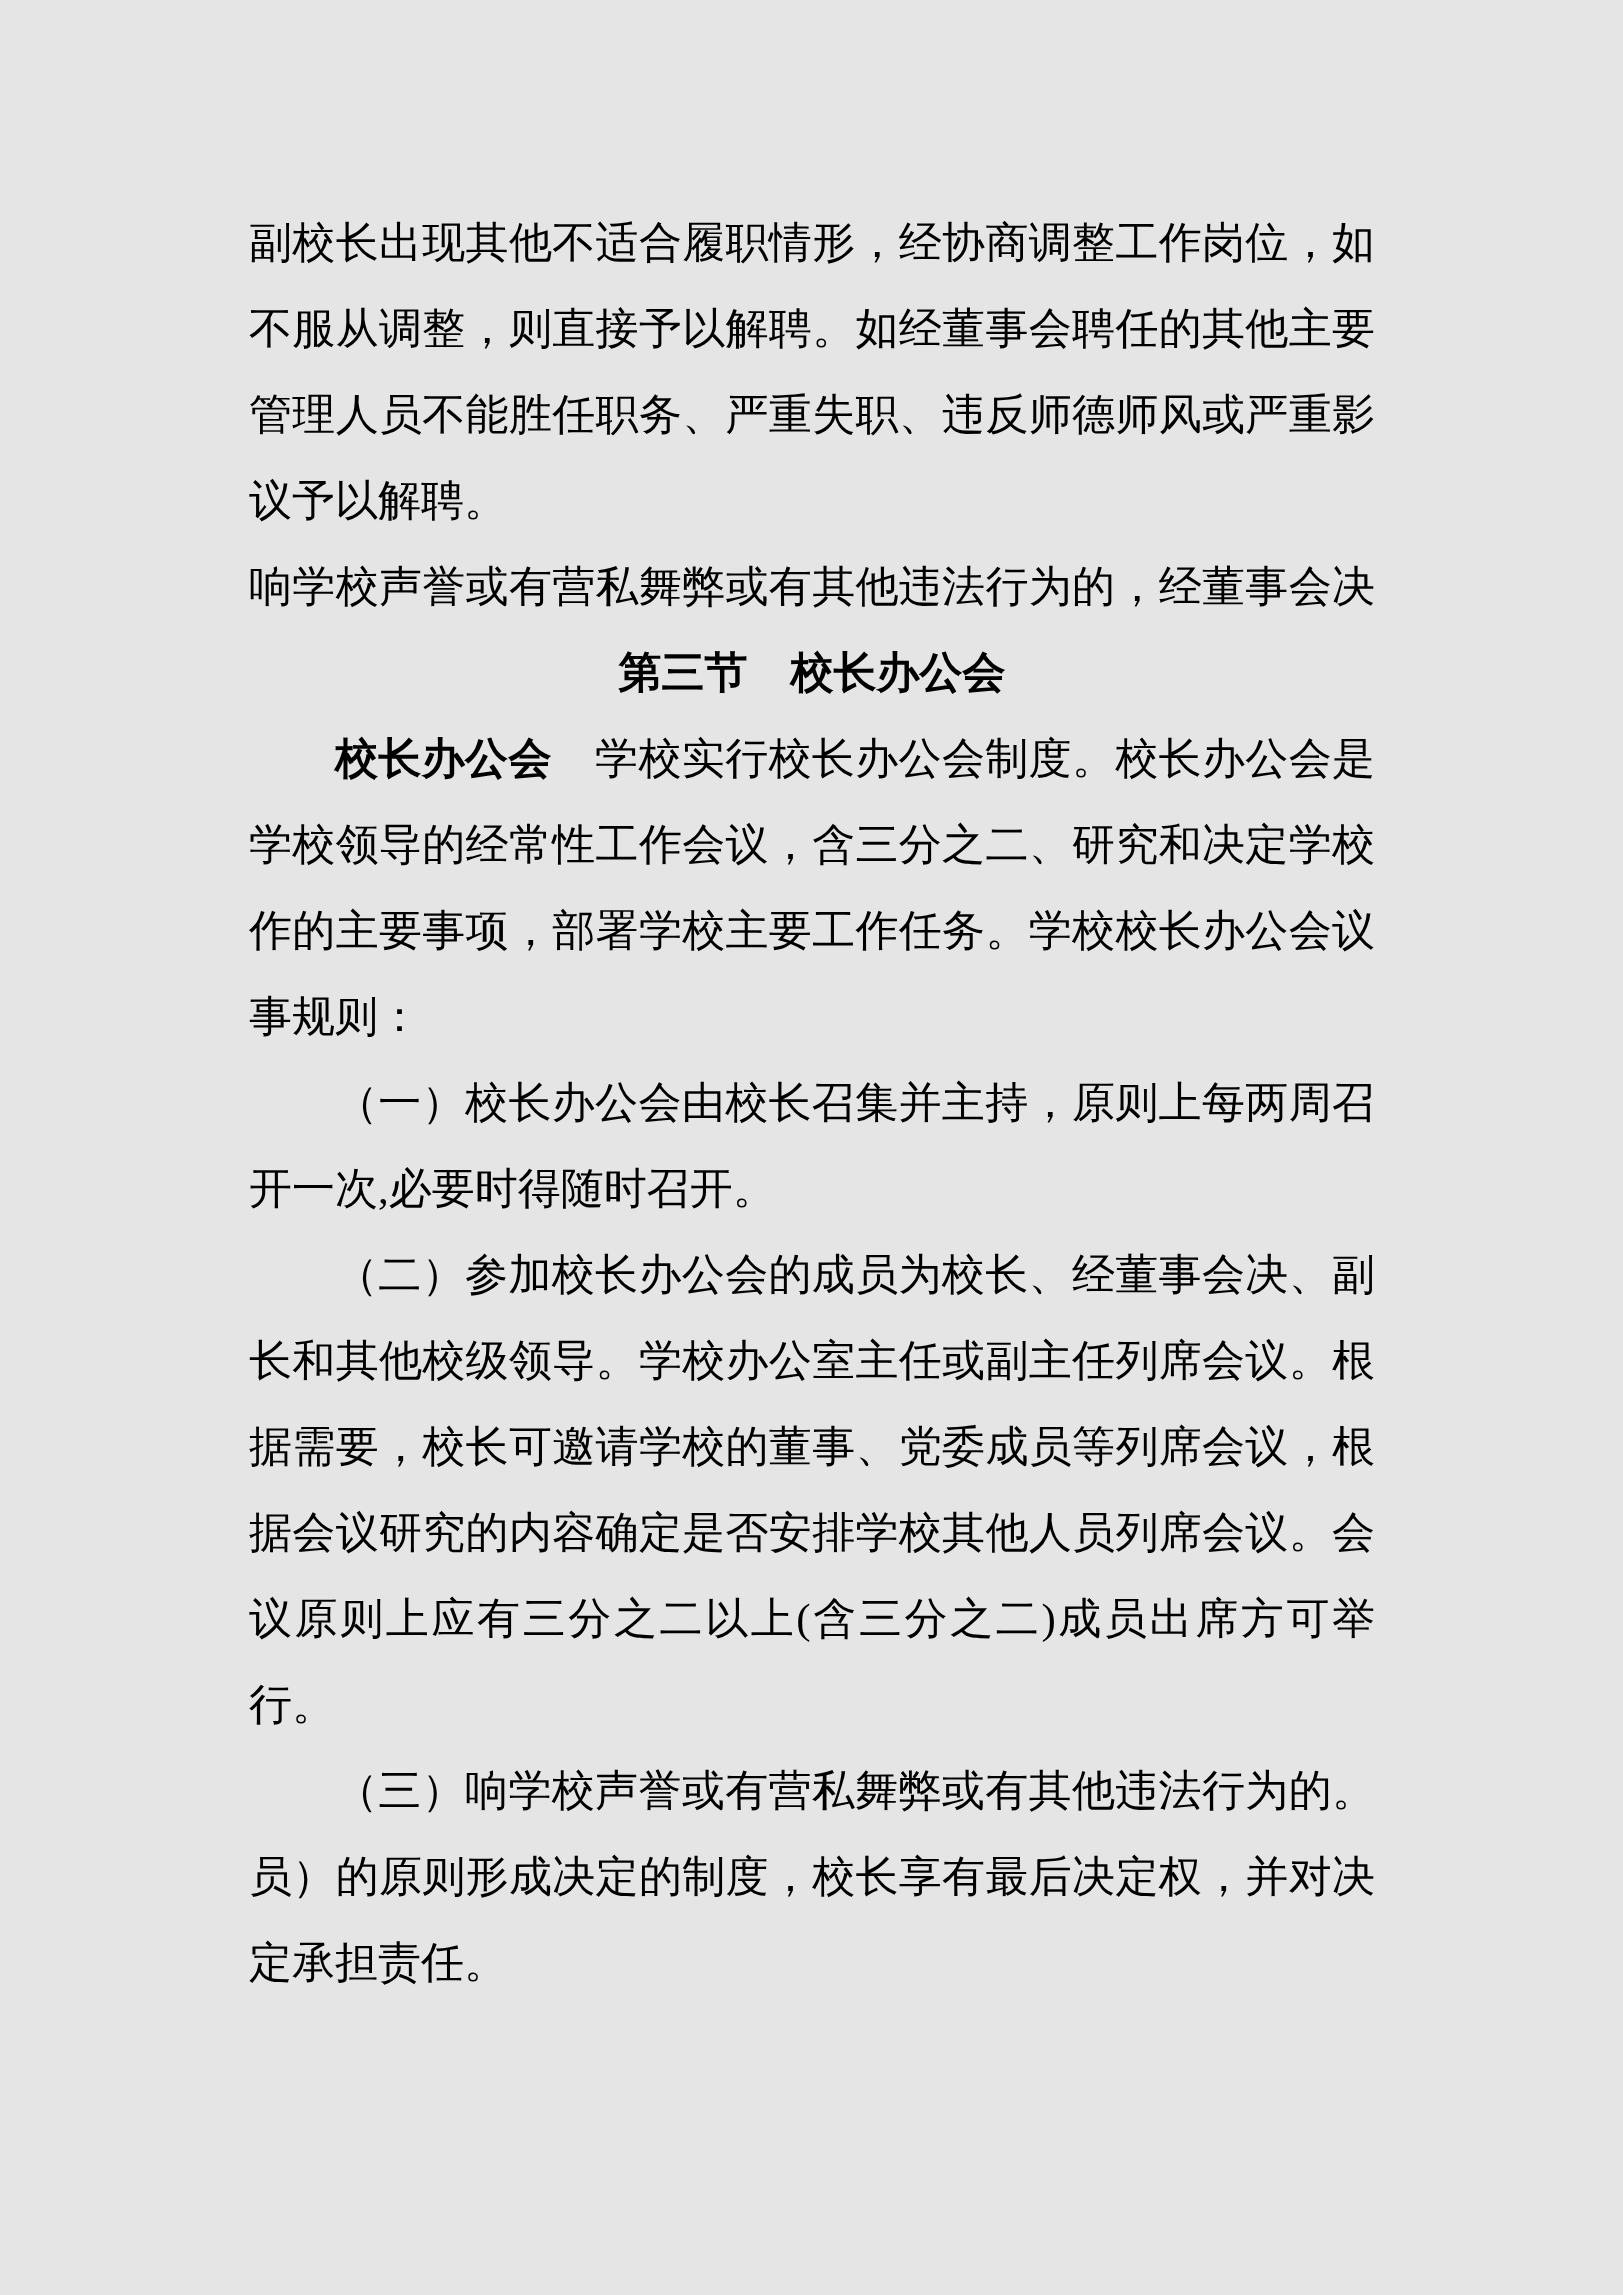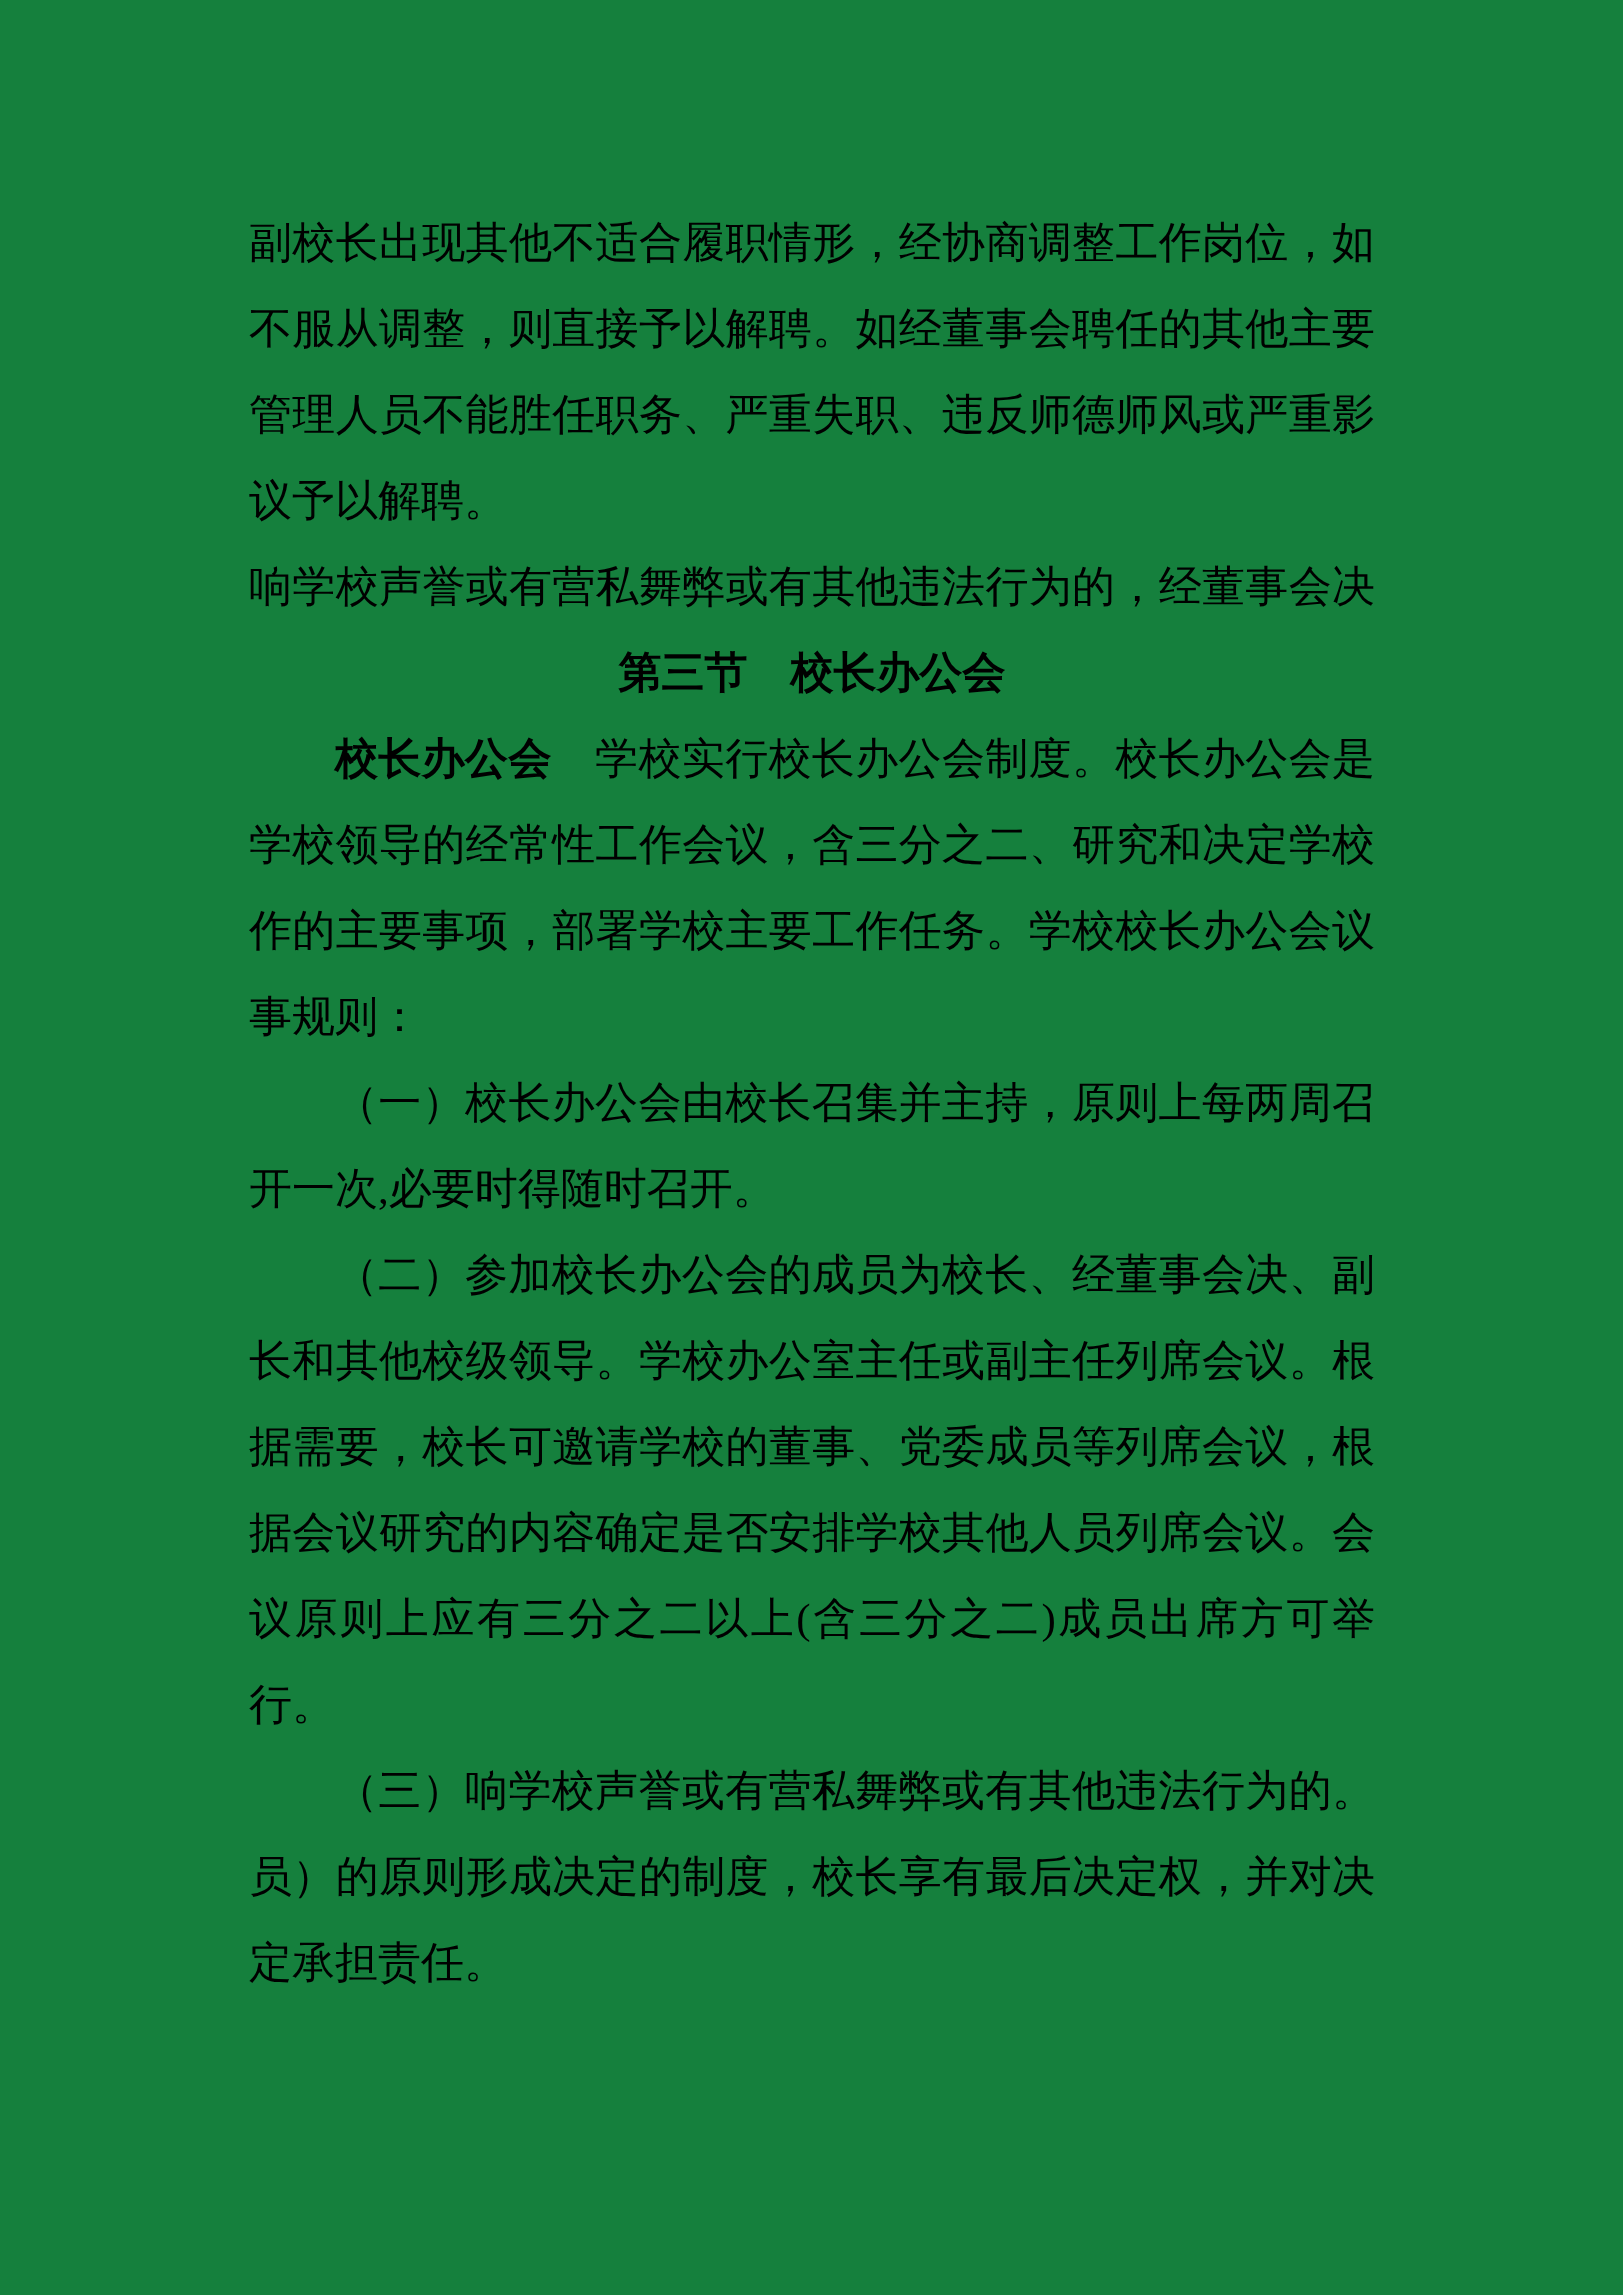--- a/index.html
+++ b/index.html
@@ -4,21 +4,21 @@
 <style>
   html, body {
     margin: 0;
     padding: 0;
     background: #ffffff;
   }
   .page {
     position: relative;
     width: 1623px;
     height: 2295px;
-    background: #15803d;
+    background: #e5e5e5;
     color: #000000;
     font-family: "Liberation Serif", serif;
     overflow: hidden;
   }
   .text-block {
     position: absolute;
     left: 249px;
     top: 200px;
     width: 1126px;
   }

